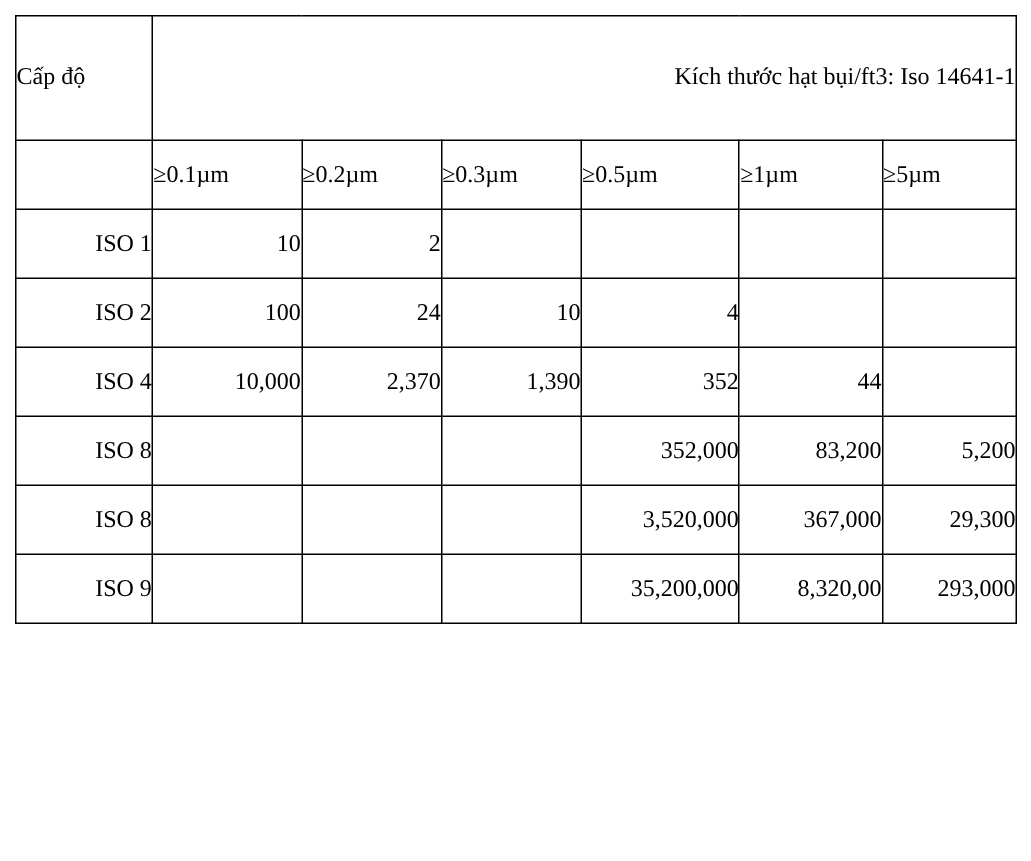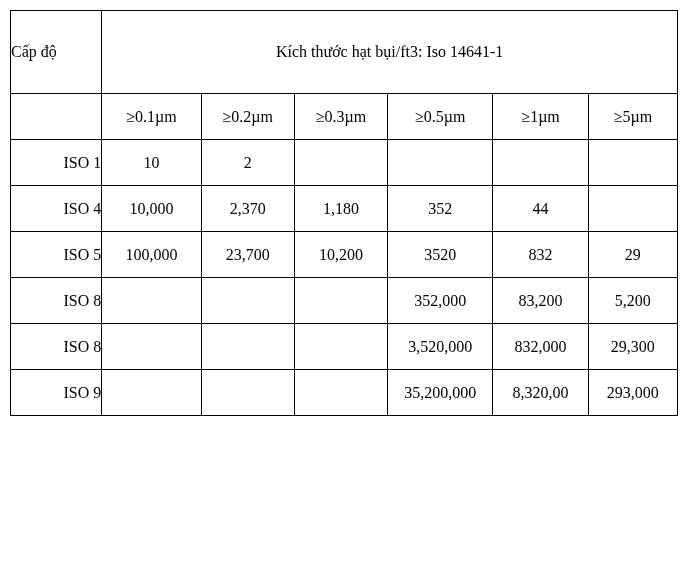--- a/index.html
+++ b/index.html
@@ -46,40 +46,39 @@
 
   .corner-cell {
     height: 82px;
     text-align: left;
     vertical-align: top;
     padding: 8px 0 0 8px;
     font-size: 16px;
   }
   .title-cell {
     height: 82px;
-    text-align: center;
+    text-align: right;
     vertical-align: middle;
     font-size: 17px;
   }
   .unit-cell {
     height: 42px;
-    text-align: center;
     vertical-align: middle;
     font-size: 16px;
   }
   .row-label {
     height: 45px;
     text-align: right;
     padding-left: 8px;
     font-size: 16px;
     white-space: nowrap;
   }
   .data-cell {
     height: 45px;
-    text-align: center;
+    text-align: right;
     font-size: 16px;
     white-space: nowrap;
     font-family: Liberation Serif, serif;
   }
 </style>
 </head>
 <body>
 
 <div class="sheet">
   <table class="iso-table">
@@ -110,60 +109,60 @@
       <tr>
         <td class="row-label">ISO 1</td>
         <td class="data-cell">10</td>
         <td class="data-cell">2</td>
         <td class="data-cell"></td>
         <td class="data-cell"></td>
         <td class="data-cell"></td>
         <td class="data-cell"></td>
       </tr>
 
+      <tr>
+        <td class="row-label">ISO 2</td>
+        <td class="data-cell">100</td>
+        <td class="data-cell">24</td>
+        <td class="data-cell">10</td>
+        <td class="data-cell">4</td>
+        <td class="data-cell"></td>
+        <td class="data-cell"></td>
+      </tr>
 
 
       <tr>
         <td class="row-label">ISO 4</td>
         <td class="data-cell">10,000</td>
         <td class="data-cell">2,370</td>
-        <td class="data-cell">1,180</td>
+        <td class="data-cell">1,390</td>
         <td class="data-cell">352</td>
         <td class="data-cell">44</td>
         <td class="data-cell"></td>
       </tr>
 
-      <tr>
-        <td class="row-label">ISO 5</td>
-        <td class="data-cell">100,000</td>
-        <td class="data-cell">23,700</td>
-        <td class="data-cell">10,200</td>
-        <td class="data-cell">3520</td>
-        <td class="data-cell">832</td>
-        <td class="data-cell">29</td>
-      </tr>
 
 
       <tr>
         <td class="row-label">ISO 8</td>
         <td class="data-cell"></td>
         <td class="data-cell"></td>
         <td class="data-cell"></td>
         <td class="data-cell">352,000</td>
         <td class="data-cell">83,200</td>
         <td class="data-cell">5,200</td>
       </tr>
 
       <tr>
         <td class="row-label">ISO 8</td>
         <td class="data-cell"></td>
         <td class="data-cell"></td>
         <td class="data-cell"></td>
         <td class="data-cell">3,520,000</td>
-        <td class="data-cell">832,000</td>
+        <td class="data-cell">367,000</td>
         <td class="data-cell">29,300</td>
       </tr>
 
       <tr>
         <td class="row-label">ISO 9</td>
         <td class="data-cell"></td>
         <td class="data-cell"></td>
         <td class="data-cell"></td>
         <td class="data-cell">35,200,000</td>
         <td class="data-cell">8,320,00</td>

